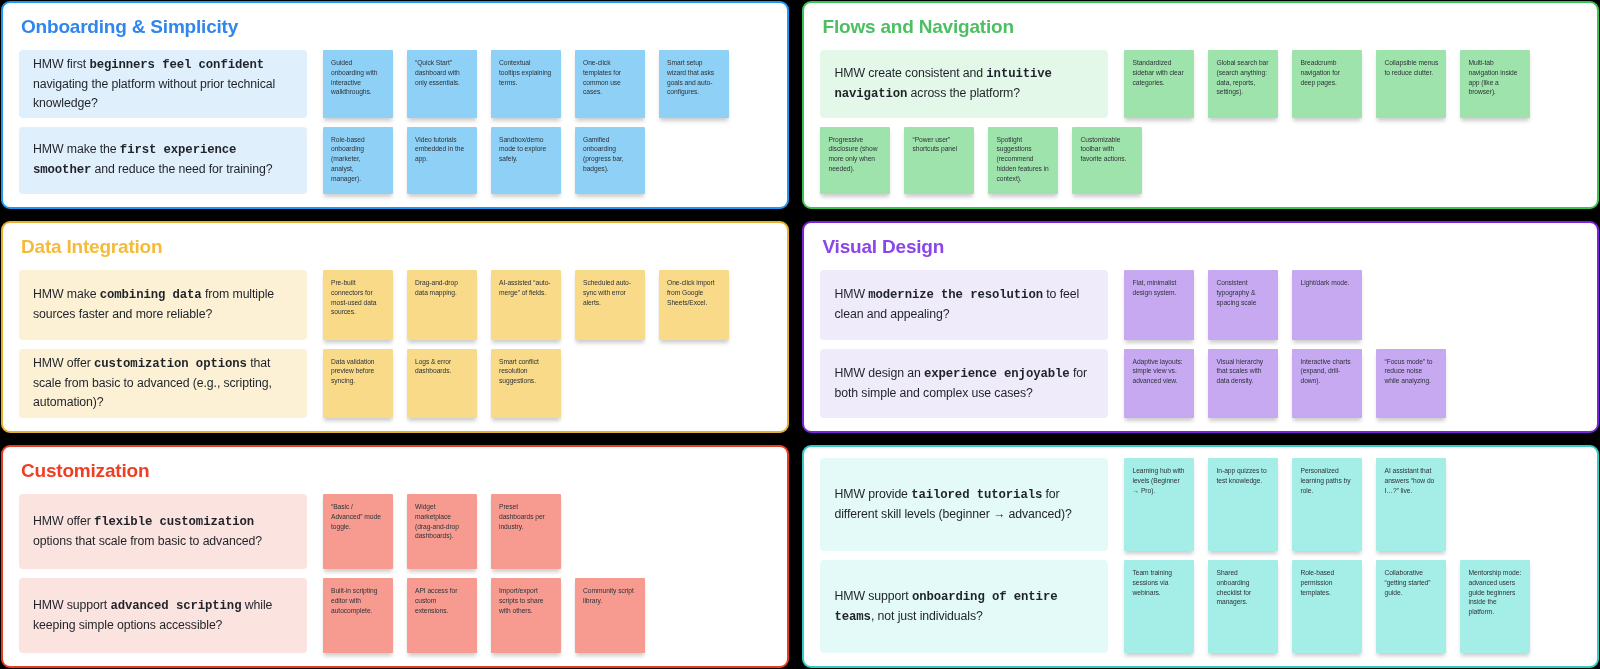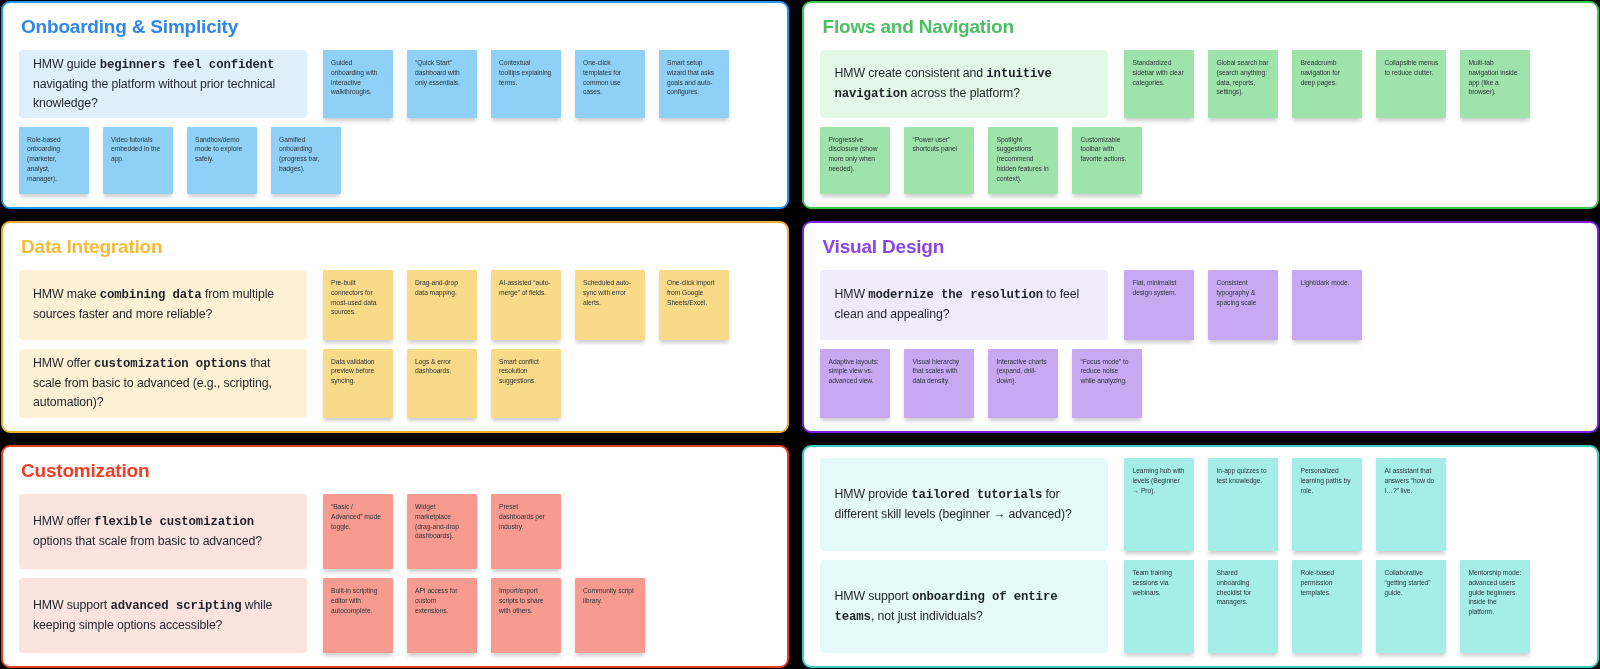--- a/index.html
+++ b/index.html
@@ -82,31 +82,34 @@
 </style>
 </head>
 <body>
 
 <main class="board">
 
   <section class="frame" style="--border: #2196f3; --accent: #2f86ec; --tint: #e0effc; --sticky: #8ed0f6;">
     <h2 class="frame-title">Onboarding &amp; Simplicity</h2>
     <div class="idea-row">
       <div class="question">
-        <p><span>HMW guide </span><b>beginners feel confident</b><span> navigating the platform without prior technical knowledge?</span></p>
+        <p><span>HMW first </span><b>beginners feel confident</b><span> navigating the platform without prior technical knowledge?</span></p>
       </div>
       <div class="stickies">
         <div class="sticky">Guided onboarding with interactive walkthroughs.</div>
         <div class="sticky">“Quick Start” dashboard with only essentials.</div>
         <div class="sticky">Contextual tooltips explaining terms.</div>
         <div class="sticky">One-click templates for common use cases.</div>
         <div class="sticky">Smart setup wizard that asks goals and auto-configures.</div>
       </div>
     </div>
     <div class="idea-row">
+      <div class="question">
+        <p><span>HMW make the </span><b>first experience smoother</b><span> and reduce the need for training?</span></p>
+      </div>
       <div class="stickies">
         <div class="sticky">Role-based onboarding (marketer, analyst, manager).</div>
         <div class="sticky">Video tutorials embedded in the app.</div>
         <div class="sticky">Sandbox/demo mode to explore safely.</div>
         <div class="sticky">Gamified onboarding (progress bar, badges).</div>
       </div>
     </div>
   </section>
 
   <section class="frame" style="--border: #3dc353; --accent: #4cbf63; --tint: #e4f8e9; --sticky: #9fe3ac;">
@@ -165,20 +168,23 @@
       <div class="question">
         <p><span>HMW </span><b>modernize the resolution</b><span> to feel clean and appealing?</span></p>
       </div>
       <div class="stickies">
         <div class="sticky">Flat, minimalist design system.</div>
         <div class="sticky">Consistent typography &amp; spacing scale</div>
         <div class="sticky">Light/dark mode.</div>
       </div>
     </div>
     <div class="idea-row">
+      <div class="question">
+        <p><span>HMW design an </span><b>experience enjoyable</b><span> for both simple and complex use cases?</span></p>
+      </div>
       <div class="stickies">
         <div class="sticky">Adaptive layouts: simple view vs. advanced view.</div>
         <div class="sticky">Visual hierarchy that scales with data density.</div>
         <div class="sticky">Interactive charts (expand, drill-down).</div>
         <div class="sticky">“Focus mode” to reduce noise while analyzing.</div>
       </div>
     </div>
   </section>
 
   <section class="frame" style="--border: #e63e23; --accent: #f03d23; --tint: #fbe3df; --sticky: #f79b91;">

